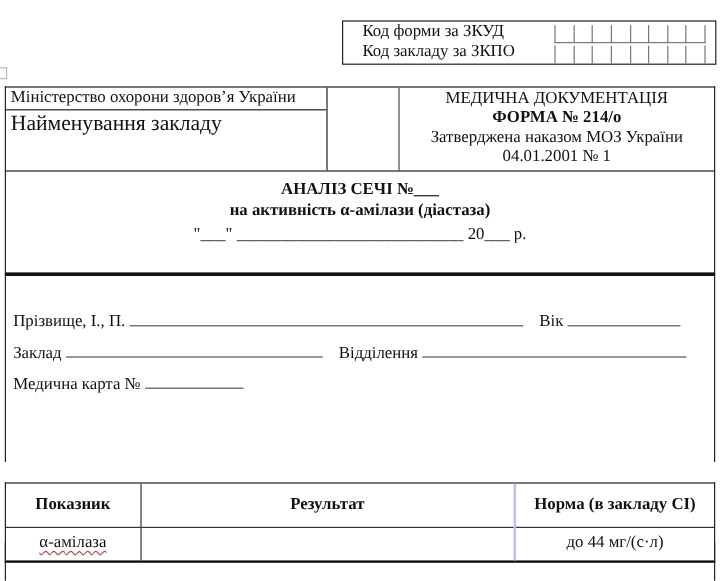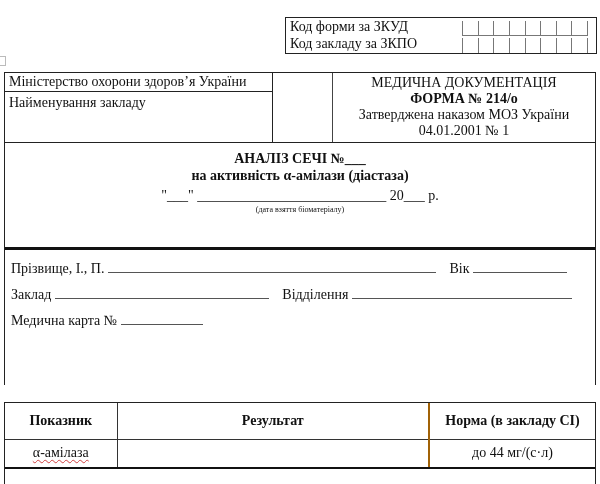--- a/index.html
+++ b/index.html
@@ -1,57 +1,57 @@
 <!DOCTYPE html>
 <html><head>
 <meta charset="utf-8">
 <style>
   * { box-sizing: border-box; margin: 0; padding: 0; }
   html, body { width: 600px; height: 484px; background: #ffffff; overflow: hidden; }
   body { position: relative; font-family: "Liberation Serif", "DejaVu Serif", serif; color: #111; font-size: 13px; }
 
   .codebox { position: absolute; left: 285px; top: 17px; width: 312px; height: 37px; border: 1.5px solid #222; }
-  .codebox .lbl { position: absolute; left: 4px; font-size: 14px; line-height: 16px; font-family: Liberation Serif, serif; }
+  .codebox .lbl { position: absolute; left: 16px; font-size: 14px; line-height: 16px; font-family: Liberation Serif, serif; }
   .codebox .lbl.r1 { top: 1px; }
   .codebox .lbl.r2 { top: 18px; }
   .cells { position: absolute; left: 176px; width: 126px; height: 15px; display: flex; }
   .cells.r1 { top: 3px; }
   .cells.r2 { top: 20px; }
   .cell { flex: 1; border-left: 1px solid #777; height: 100%; }
   .cell:last-child { border-right: 1px solid #777; }
   .cells.r1 .cell { border-bottom: 1px solid #777; }
 
   .corner-mark { position: absolute; left: 0; top: 56px; width: 6px; height: 10px; border: 1px solid #bbb; border-left: none; }
 
   .hdr { position: absolute; left: 4px; top: 72px; width: 592px; height: 70px; border: 1.5px solid #222; border-bottom: none; text-decoration: underline; }
   .hdr .col1 { position: absolute; left: 0; top: 0; width: 268px; height: 100%; border-right: 1.5px solid #222; }
   .hdr .col2 { position: absolute; left: 268px; top: 0; width: 60px; height: 100%; border-right: 1.5px solid #444; }
   .hdr .col3 { position: absolute; left: 328px; top: 0; right: 0; height: 100%; text-align: center; font-size: 14px; line-height: 16px; padding-top: 2px; }
   .ministry { height: 19px; border-bottom: 1.5px solid #222; padding-left: 4px; font-size: 14px; line-height: 17px; white-space: nowrap; }
-  .inst { padding-left: 4px; font-size: 14px; line-height: 17px; padding-top: 2px; }
+  .inst { padding-left: 4px; font-size: 18px; line-height: 17px; padding-top: 2px; }
   .lab { position: absolute; left: 4px; bottom: 2px; font-size: 14px; line-height: 17px; }
   .bold { font-weight: bold; }
 
-  .title { position: absolute; left: 4px; top: 142px; width: 592px; height: 108px; border: 1.5px solid #222; border-bottom: 3px solid #111; text-align: center; }
+  .title { position: absolute; left: 4px; top: 142px; width: 592px; height: 88px; border: 1.5px solid #222; border-bottom: 3px solid #111; text-align: center; }
   .title .t1 { margin-top: 7px; font-weight: bold; font-size: 14px; line-height: 17px; }
   .title .t2 { font-weight: bold; font-size: 14px; line-height: 17px; }
   .title .t3 { font-size: 14px; line-height: 18px; margin-top: 3px; }
   .title .t4 { font-size: 8px; line-height: 9px; }
 
   .patient { position: absolute; left: 4px; top: 230px; width: 592px; height: 155px; border-left: 1.5px solid #222; border-right: 1.5px solid #222; }
   .row { position: absolute; left: 6px; font-size: 14px; line-height: 17px; white-space: nowrap; }
   .line { display: inline-block; border-bottom: 1px solid #555; vertical-align: baseline; height: 12px; }
 
   .tbl { position: absolute; left: 4px; top: 385px; width: 592px; height: 67px; border: 1.5px solid #222; border-bottom: 2.5px solid #111; margin-top: 17px; }
   .tbl table { width: 100%; height: 100%; border-collapse: collapse; font-size: 14px; }
   .tbl td { text-align: center; border: 1px solid #333; }
   .tbl tr:first-child td { border-top: none; height: 36px; font-weight: bold; }
   .tbl td:first-child { border-left: none; width: 112px; }
   .tbl td:last-child { border-right: none; width: 166px; }
-  .tbl td.res { border-right: 2px solid #a16207; }
+  .tbl td.res { border-right: 2px solid #c4b5fd; }
   .tbl tr:last-child td { border-bottom: none; }
   .squiggle { text-decoration: underline wavy #d04040; text-decoration-thickness: 1px; text-underline-offset: 2px; }
 
   .bottom { position: absolute; left: 4px; top: 452px; width: 592px; height: 40px; border-left: 1.5px solid #222; border-right: 1.5px solid #222; }
 </style>
 </head>
 <body>
 
 <div class="codebox">
   <span class="lbl r1">Код форми за ЗКУД</span>
@@ -91,21 +91,20 @@
     <div class="bold">ФОРМА № 214/о</div>
     <div>Затверджена наказом МОЗ України</div>
     <div>04.01.2001 № 1</div>
   </div>
 </div>
 
 <div class="title">
   <div class="t1">АНАЛІЗ СЕЧІ №___</div>
   <div class="t2">на активність α-амілази (діастаза)</div>
   <div class="t3">"___" ___________________________ 20___ р.</div>
-  <div class="t4">(дата взяття біоматеріалу)</div>
 </div>
 
 <div class="patient">
   <div class="row" style="top:30px;">
     <span>Прізвище, І., П.</span>
     <span class="line" style="width:328px;"></span>
     <span style="margin-left:10px;">Вік</span>
     <span class="line" style="width:94px;"></span>
   </div>
   <div class="row" style="top:56px;">

